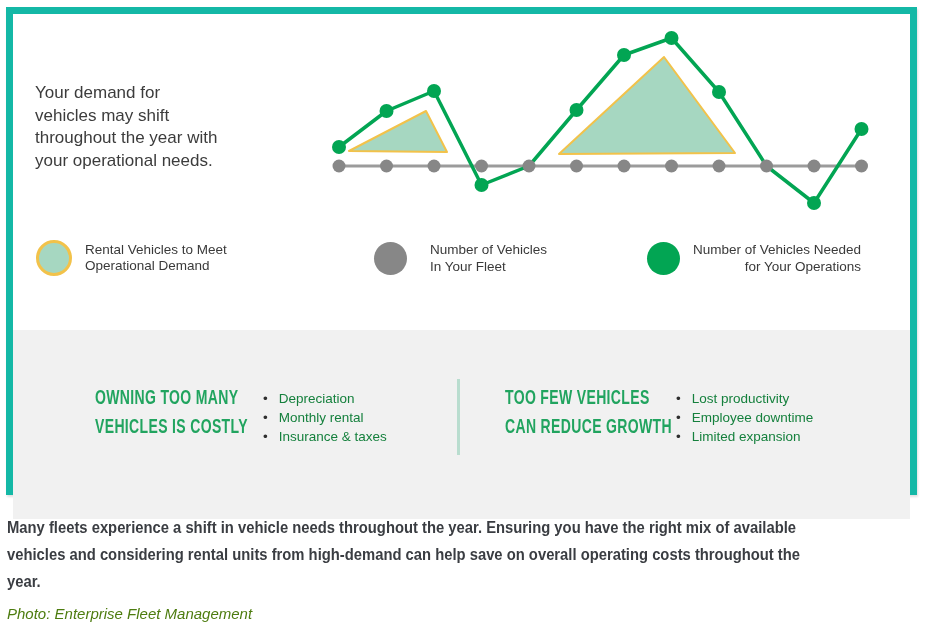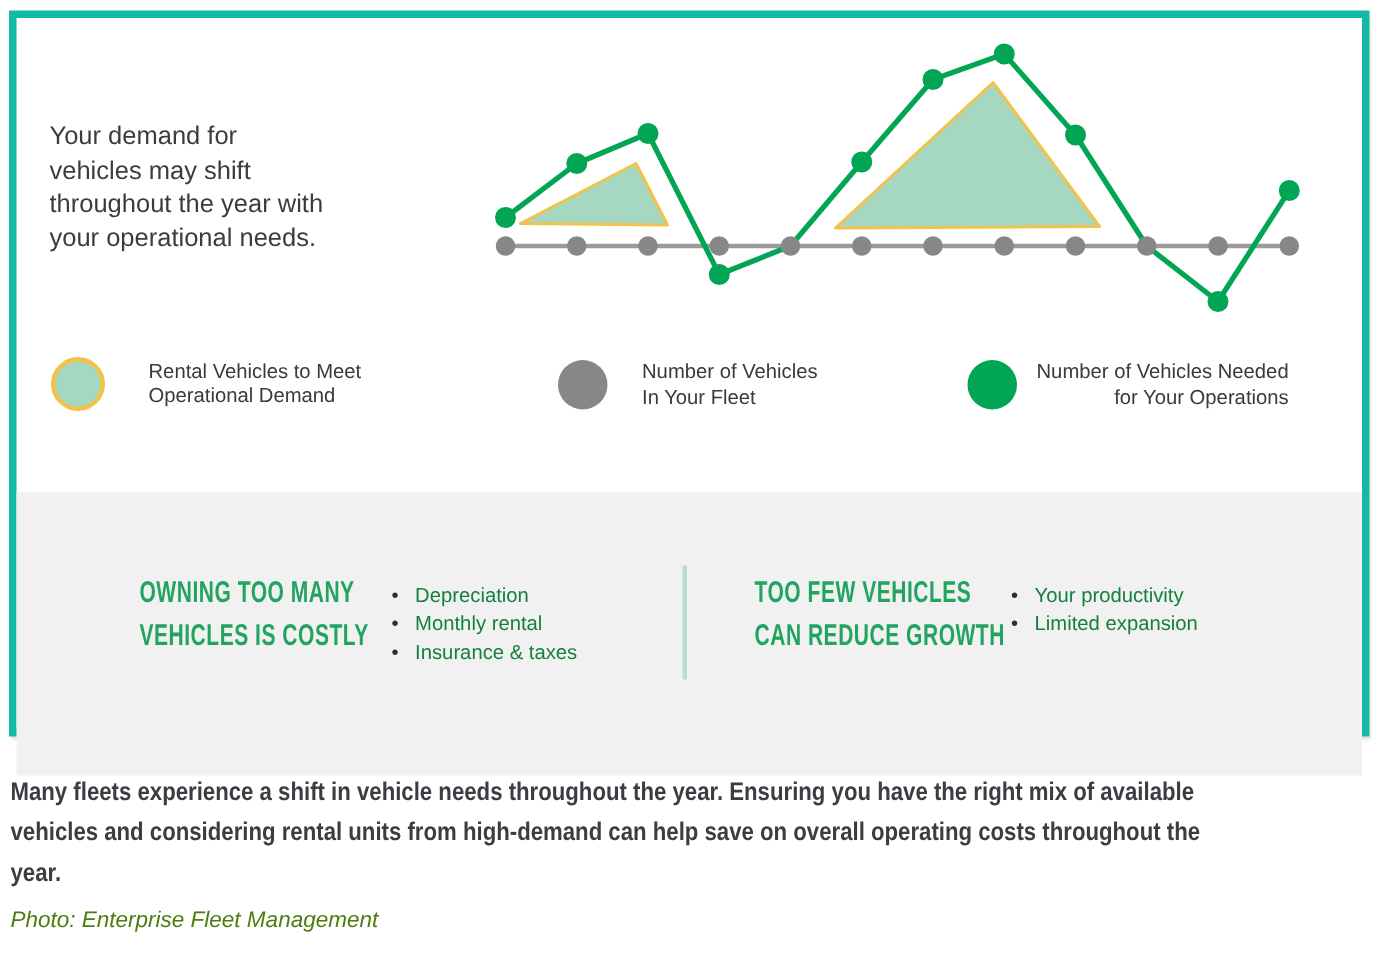--- a/index.html
+++ b/index.html
@@ -1,19 +1,19 @@
 <!DOCTYPE html>
 <html><head>
 <meta charset="utf-8">
 <style>
   html,body{margin:0;padding:0;background:#ffffff;}
   .page{position:relative;width:929px;height:636px;background:#ffffff;overflow:hidden;
         font-family:"Liberation Sans",sans-serif;}
   .box{position:absolute;left:6px;top:7px;width:897px;height:474px;background:#ffffff;
-       border:5px solid #14b8a6;box-shadow:1px 2px 2px rgba(0,0,0,.12);}
+       border:7px solid #14b8a6;box-shadow:1px 2px 2px rgba(0,0,0,.12);}
   .intro{position:absolute;left:22px;top:68px;width:250px;font-size:17px;line-height:22.5px;
          color:#3c3c3c;white-space:pre-line;}
   .chart-svg{position:absolute;left:309px;top:3px;width:560px;height:205px;}
   .legend-item{position:absolute;display:flex;align-items:center;}
   .legend-swatch{border-radius:50%;flex:0 0 auto;box-sizing:border-box;}
   .legend-label{font-size:13.5px;line-height:16.5px;color:#3a3a3a;white-space:pre-line;margin-left:13px;}
   .band{position:absolute;left:0;top:316px;width:897px;height:189px;background:#f1f1f1;}
   .band-heading{position:absolute;font-size:20px;line-height:29px;font-weight:bold;
                 transform:scaleX(0.7);transform-origin:0 0;white-space:pre-line;width:330px;
                 letter-spacing:0.5px;}
@@ -59,21 +59,21 @@
         <circle cx="112" cy="74" r="7" fill="#02a553"></circle>
         <circle cx="159.5" cy="168" r="7" fill="#02a553"></circle>
         <circle cx="254.5" cy="93" r="7" fill="#02a553"></circle>
         <circle cx="302" cy="38" r="7" fill="#02a553"></circle>
         <circle cx="349.5" cy="21" r="7" fill="#02a553"></circle>
         <circle cx="397" cy="75" r="7" fill="#02a553"></circle>
         <circle cx="492" cy="186" r="7" fill="#02a553"></circle>
         <circle cx="539.5" cy="112" r="7" fill="#02a553"></circle>
       </svg>
 
-    <div class="legend-item" style="left:23px;top:226px;gap:16px;">
+    <div class="legend-item" style="left:23px;top:226px;">
       <span class="legend-swatch" style="width: 36px; height: 36px; background: rgb(166, 215, 193); border: 3px solid rgb(242, 194, 74);"></span>
       <span class="legend-label">Rental Vehicles to Meet
 Operational Demand</span>
     </div>
     <div class="legend-item" style="left:361px;top:228px;gap:10px;">
       <span class="legend-swatch" style="width: 33px; height: 33px; background: rgb(135, 135, 135);"></span>
       <span class="legend-label">Number of Vehicles
 In Your Fleet</span>
     </div>
     <div class="legend-item" style="left:634px;top:228px;text-align:right;">
@@ -87,21 +87,22 @@
 VEHICLES IS COSTLY</div>
       <ul class="bullet-list" style="left:250px;top:59px;">
         <li>Depreciation</li>
         <li>Monthly rental</li>
         <li>Insurance &amp; taxes</li>
       </ul>
       <div class="band-divider" style="left:444px;top:49px;height:76px;"></div>
       <div class="band-heading" style="left: 492px; top: 53px; color: rgb(33, 164, 95);">TOO FEW VEHICLES
 CAN REDUCE GROWTH</div>
       <ul class="bullet-list" style="left:663px;top:59px;">
-        <li>Your productivity</li>
+        <li>Lost productivity</li>
+        <li>Employee downtime</li>
         <li>Limited expansion</li>
       </ul>
     </div>
   </div>
 
   <div class="caption">Many fleets experience a shift in vehicle needs throughout the year. Ensuring you have the right mix of available
 vehicles and considering rental units from high-demand can help save on overall operating costs throughout the
 year.</div>
   <div class="credit">Photo: Enterprise Fleet Management</div>
 </div>

